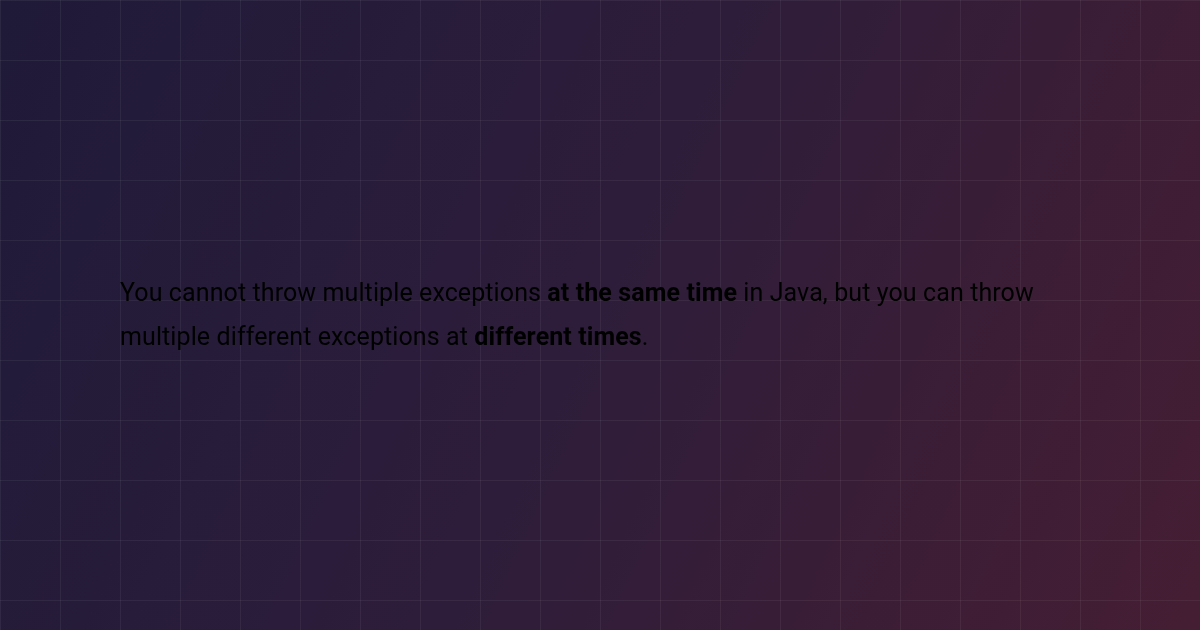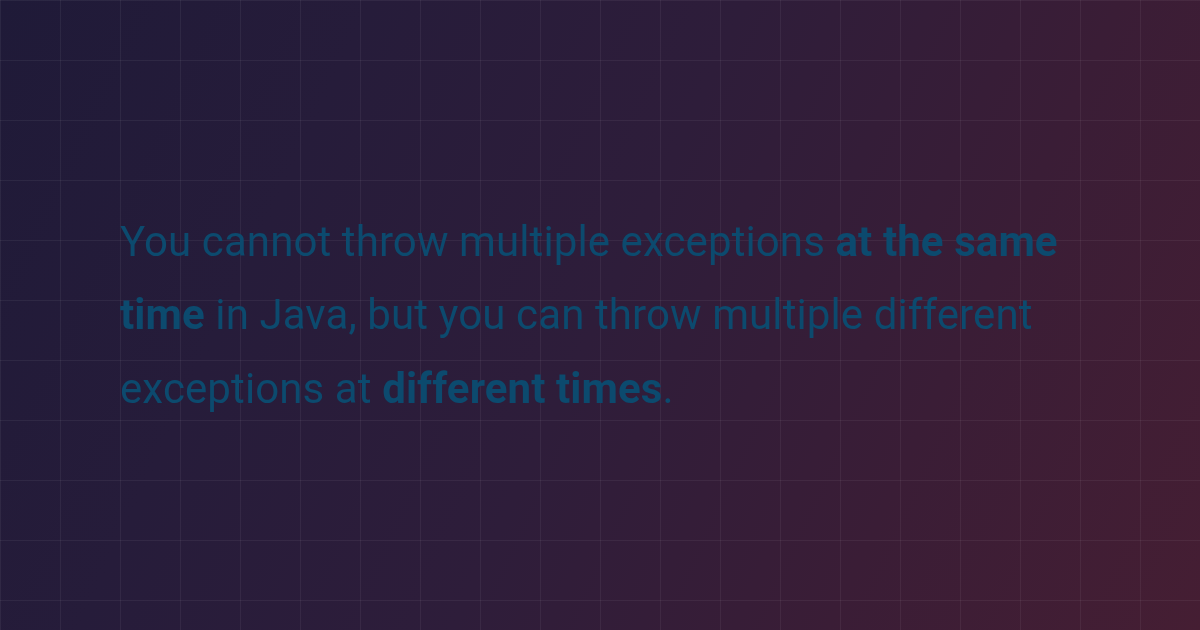--- a/index.html
+++ b/index.html
@@ -35,22 +35,22 @@
     .content {
       position: relative;
       width: 100%;
       height: 100%;
       display: flex;
       align-items: center;
       padding: 0 120px;
     }
     
     .quote-text {
-      color: #0c4a6e;
-      font-size: 42px;
+      color: #000000;
+      font-size: 25px;
       line-height: 1.75;
       font-weight: 400;
       letter-spacing: 0.1px;
     }
     
     .quote-text strong {
       font-weight: 700;
     }
   </style>
 </head>

